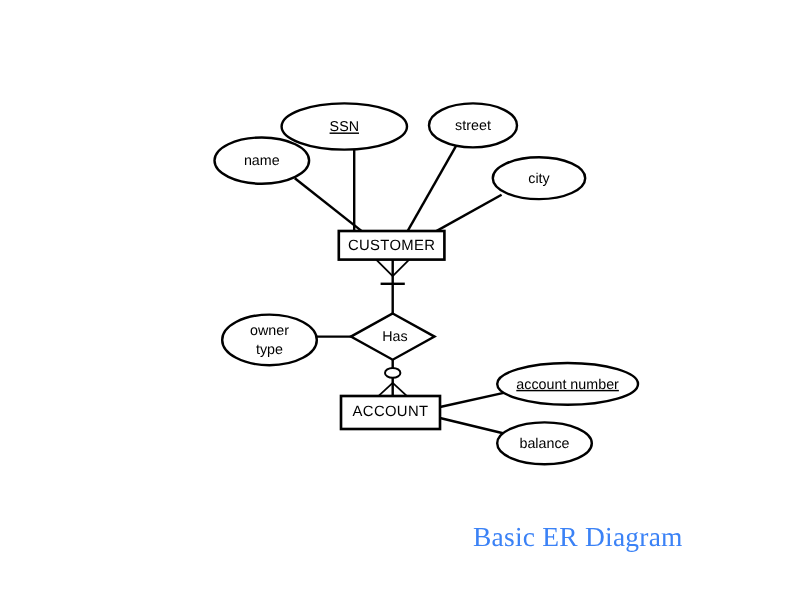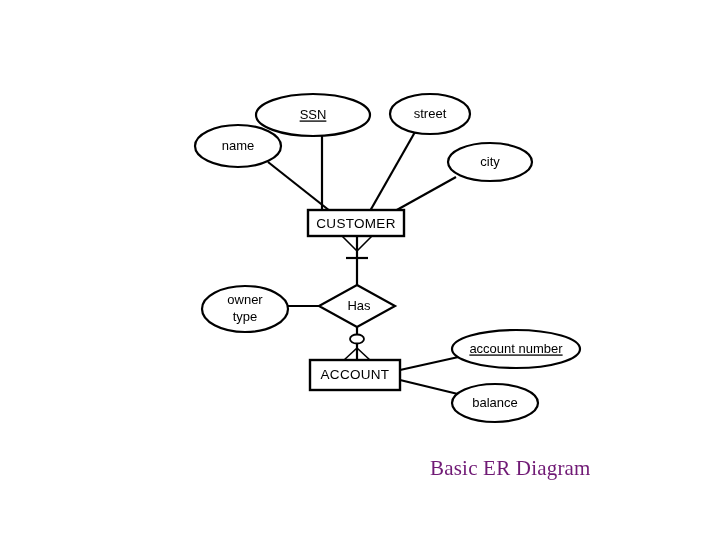--- a/index.html
+++ b/index.html
@@ -62,24 +62,24 @@
     text-anchor: middle;
     dominant-baseline: middle;
     letter-spacing: 0.3px;
   }
   .lbl-key {
     text-decoration: underline;
   }
   .title-text {
     position: absolute;
     left: 430px;
-    top: 456px;
+    top: 475px;
     font-family: "Liberation Serif", serif;
-    font-size: 21px;
-    color: #701a75;
+    font-size: 25px;
+    color: #3b82f6;
     white-space: nowrap;
     letter-spacing: 0.2px;
   }
 </style>
 </head>
 <body>
 
 <div id="canvas">
 
   <svg id="er-svg" viewBox="0 0 720 540">

